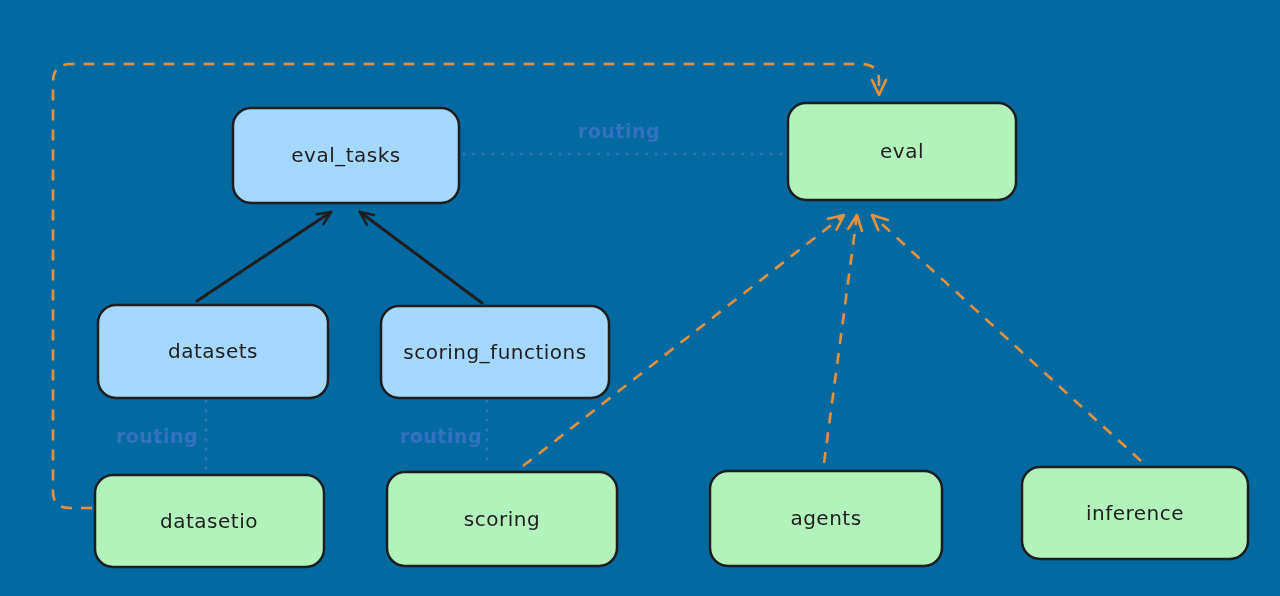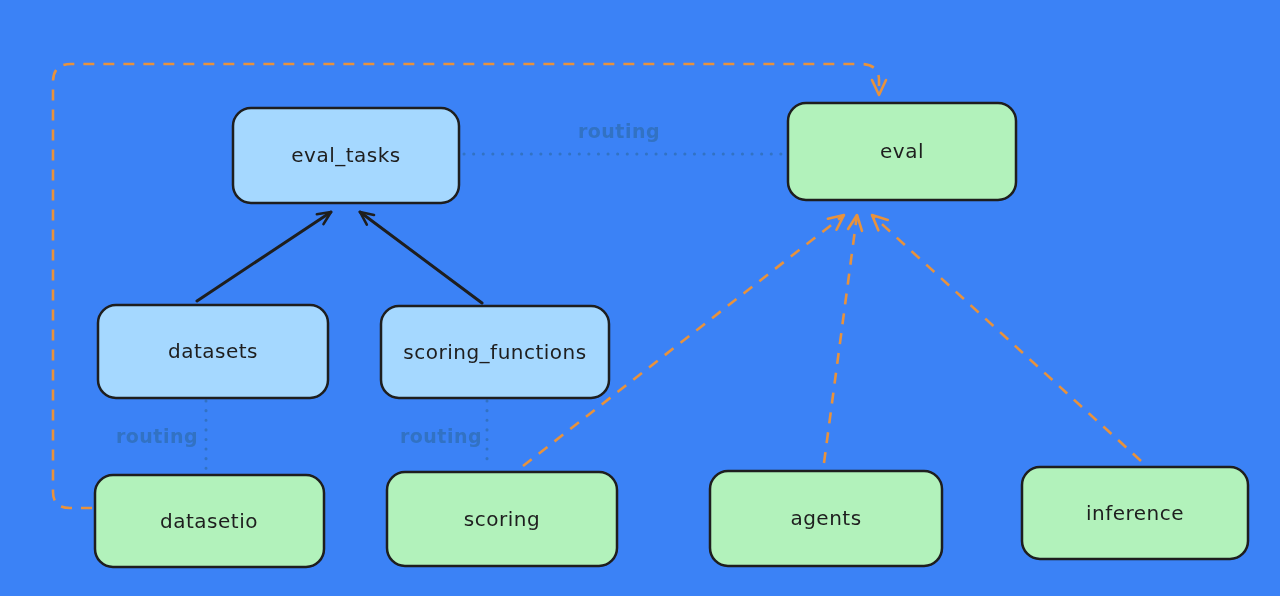--- a/index.html
+++ b/index.html
@@ -5,21 +5,21 @@
   html, body {
     margin: 0;
     padding: 0;
     background: #ffffff;
     font-family: "DejaVu Sans", "Liberation Sans", sans-serif;
   }
   .canvas {
     position: relative;
     width: 1280px;
     height: 596px;
-    background: #3b82f6;
+    background: #0369a1;
     overflow: hidden;
   }
   svg { display: block; }
   .node-rect {
     stroke: #1e1e1e;
     stroke-width: 2.5px;
   }
   .node-label {
     fill: #1e1e1e;
     font-size: 20px;

